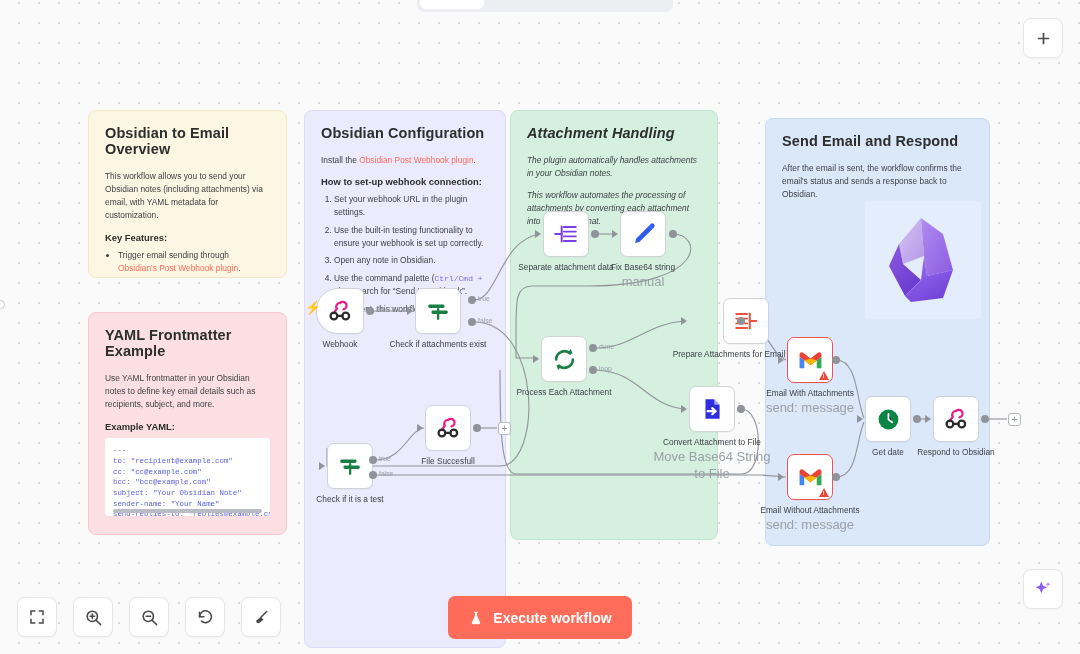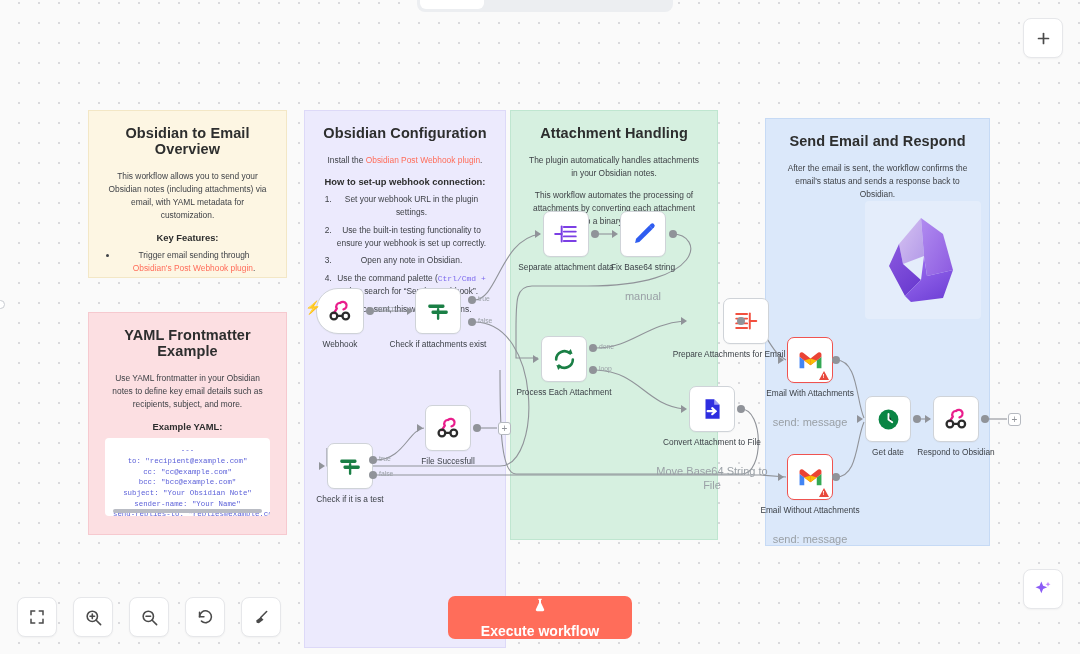--- a/index.html
+++ b/index.html
@@ -34,23 +34,22 @@
     position: absolute; background: #fff; border: 1px solid #e6e7ea;
     border-radius: 8px; display: flex; align-items: center;
     justify-content: center; cursor: pointer;
     box-shadow: 0 1px 2px rgba(0,0,0,.04);
   }
   #add-node-btn { right: 17px; top: 18px; width: 40px; height: 40px; }
   #ai-assistant-btn { right: 17px; bottom: 45px; width: 40px; height: 40px; }
 
   
   .sticky {
-    position: absolute; border-radius: 0; padding: 14px 16px;
+    position: absolute; border-radius: 8px; padding: 14px 16px;
     overflow: hidden;
-    text-align: center;
   }
   .sticky h3 {
     font-size: 14.5px; font-weight: 700; color: #2d2e2e;
     margin-bottom: 13px; letter-spacing: .1px;
   }
   .sticky p, .sticky li {
     font-size: 8.4px; line-height: 1.55; color: #3f4247;
   }
   .sticky p { margin-bottom: 9px; }
   .sticky .sub { font-size: 9.4px; font-weight: 700; color: #2d2e2e;
@@ -75,21 +74,21 @@
     line-height: 1.45; color: #5a5fd8; white-space: pre;
   }
   .yamlscroll {
     position: absolute; left: 8px; right: 8px; bottom: 3px; height: 4px;
     background: #b9bcc4; border-radius: 3px;
   }
 
   #note-config { left: 304px; top: 110px; width: 202px; height: 538px;
       background: #eceafd; border: 1px solid #ddd9f8; }
   #note-attach { left: 510px; top: 110px; width: 208px; height: 430px;
-      background: #d6f0e0; border: 1px solid #bfe6d0; }
+      background: #d6f0e0; border: 1px solid #bfe6d0; font-style: italic; }
   #note-send { left: 765px; top: 118px; width: 225px; height: 428px;
       background: #dbe8fa; border: 1px solid #c6daf5; }
 
   .obsidian-logo-box {
     position: absolute; left: 99px; top: 82px; width: 116px; height: 118px;
     background: #e4edfb; border-radius: 4px;
     display: flex; align-items: center; justify-content: center;
   }
 
   
@@ -103,21 +102,21 @@
   .node.trigger .box {
     border-radius: 22px 7px 7px 22px; width: 48px;
   }
   .node.error .box { border: 1.6px solid #ef5350; }
   .node .label {
     position: absolute; top: 51px; left: 50%; transform: translateX(-50%);
     width: 118px; text-align: center; font-size: 8.3px; color: #3a3f45;
     line-height: 1.3;
   }
   .node .sublabel {
-    display: block; font-size: 11px; color: #9aa0a6; margin-top: 16px;
+    display: block; font-size: 13px; color: #9aa0a6; margin-top: 1px;
   }
   .warn-tri {
     position: absolute; right: 3px; bottom: 2px; width: 0; height: 0;
     border-left: 5px solid transparent; border-right: 5px solid transparent;
     border-bottom: 9px solid #e8483c;
   }
   .warn-tri::after {
     content: "!"; position: absolute; left: -1.4px; top: 2px;
     font-size: 6px; color: #fff; font-weight: 700;
   }
@@ -154,21 +153,21 @@
   #zoom-toolbar {
     position: absolute; left: 17px; bottom: 17px; display: flex; gap: 16px;
     z-index: 40;
   }
   #zoom-toolbar .fbtn { position: static; width: 40px; height: 40px; }
   #execute-workflow-btn {
     position: absolute; left: 448px; bottom: 15px; width: 184px; height: 43px;
     background: #ff6d5a; border: none; border-radius: 7px; color: #fff;
     font-size: 14px; font-weight: 600; display: flex; align-items: center;
     justify-content: center; gap: 9px; cursor: pointer;
-    font-family: "Liberation Sans", sans-serif; z-index: 40; flex-direction: column;
+    font-family: "Liberation Sans", sans-serif; z-index: 40;
   }
   .left-handle {
     position: absolute; left: -4px; top: 300px; width: 9px; height: 9px;
     border: 1px solid #c8ccd2; border-radius: 50%; background: #fff;
   }
 </style>
 </head>
 <body>
 
 <div id="canvas">

